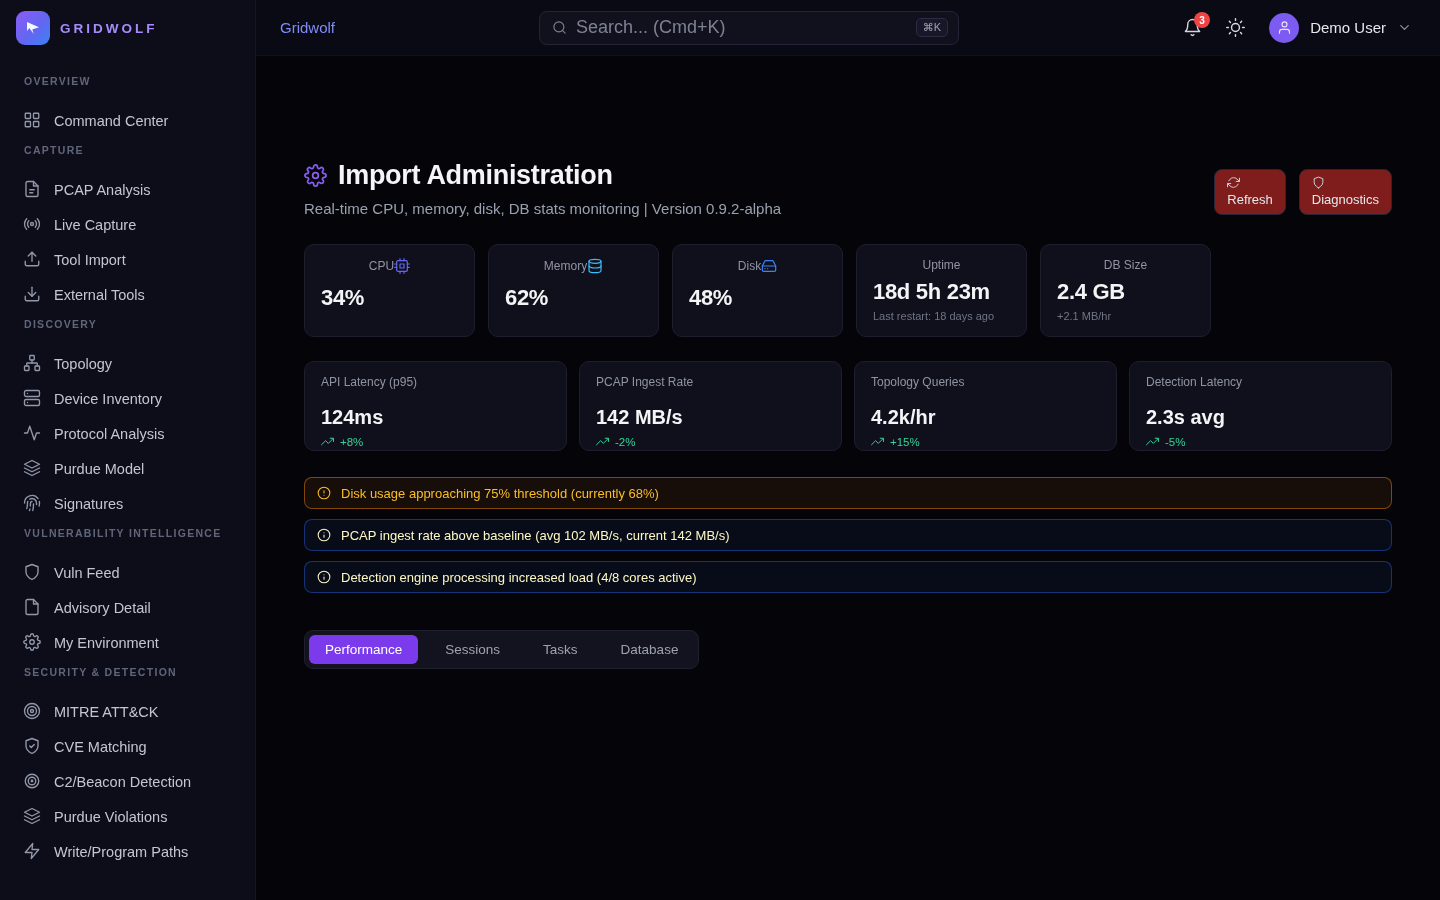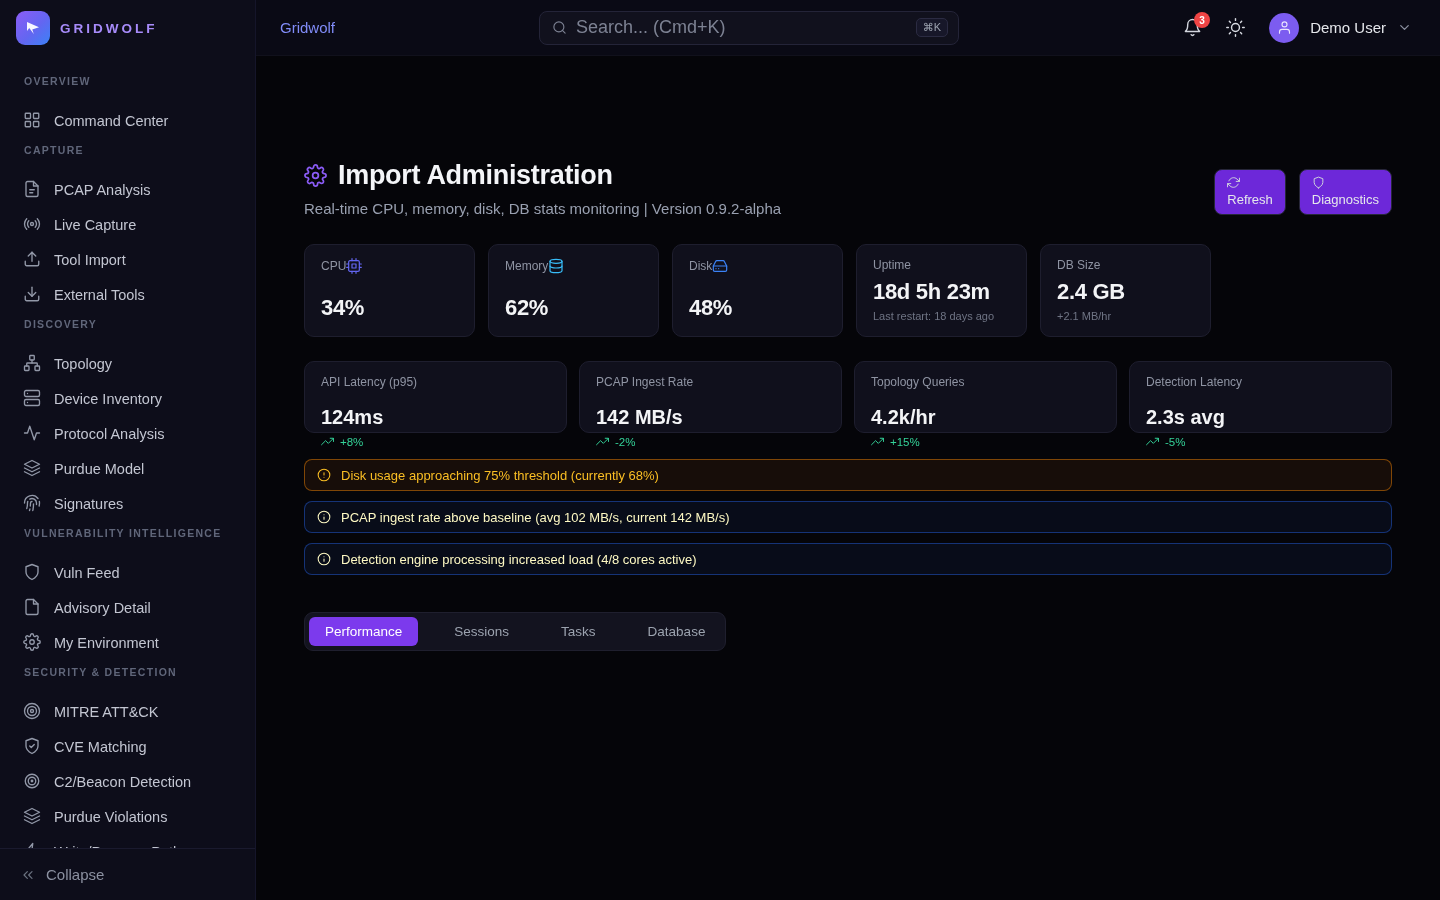--- a/index.html
+++ b/index.html
@@ -43,46 +43,46 @@
   .user-chip .chev{width:15px;height:15px;color:#8b90a0}
 
   
   .content{flex:1;background:#050509;padding:104px 48px 0;overflow:hidden}
   .page-head{display:flex;justify-content:space-between;align-items:flex-start}
   .title-row{display:flex;align-items:center;gap:11px}
   .title-row .icn{width:23px;height:23px;color:#8b5cf6}
   h1{font-size:27px;font-weight:700;color:#f4f5f8;letter-spacing:-.3px}
   .subtitle{margin-top:9px;font-size:15px;color:#99a0b0}
   .page-actions{display:flex;gap:13px;margin-top:9px}
-  .action-btn{display:flex;flex-direction:column;align-items:flex-start;gap:3px;background:#6d28d9;border:1px solid #272739;border-radius:8px;padding:6px 12px 7px;cursor:pointer;color:#e5e7eb}
+  .action-btn{display:flex;flex-direction:column;align-items:flex-start;gap:3px;background:#7f1d1d;border:1px solid #272739;border-radius:8px;padding:6px 12px 7px;cursor:pointer;color:#e5e7eb}
   .action-btn .icn{width:13px;height:13px;color:#cfd3dc}
   .action-btn span{font-size:13px;font-family:"Liberation Sans",sans-serif;color:#e5e7eb}
 
   .stat-row{display:flex;gap:13px;margin-top:27px}
   .stat-card{width:171px;height:93px;background:#10101c;border:1px solid #1e1e2e;border-radius:10px;padding:13px 16px}
-  .stat-head{display:flex;align-items:center;justify-content:flex-start}
+  .stat-head{display:flex;align-items:center;justify-content:center}
   .lbl{font-size:12px;color:#8f94a3}
   .stat-ic .icn{width:16px;height:16px}
-  .stat-val{margin-top:21px;font-size:22px;font-weight:700;color:#f3f4f6;letter-spacing:-.3px}
+  .stat-val{margin-top:11px;font-size:22px;font-weight:700;color:#f3f4f6;letter-spacing:-.3px}
   .stat-card.has-sub .stat-val{margin-top:7px}
   .stat-sub{margin-top:5px;font-size:11px;color:#6f7484}
 
   .metric-row{display:grid;grid-template-columns:repeat(4,1fr);gap:12px;margin-top:24px}
-  .metric-card{height:72px;background:#10101c;border:1px solid #1e1e2e;border-radius:10px;padding:13px 16px}
+  .metric-card{height:90px;background:#10101c;border:1px solid #1e1e2e;border-radius:10px;padding:13px 16px}
   .metric-val{margin-top:17px;font-size:20px;font-weight:700;color:#f3f4f6}
   .trend{margin-top:6px;display:flex;align-items:center;gap:6px;color:#34d399;font-size:11.5px}
   .trend .icn{width:13px;height:13px}
 
   .alerts{margin-top:26px}
   .alert{height:32px;display:flex;align-items:center;gap:10px;padding:0 12px;border-radius:8px;font-size:13px;margin-bottom:10px}
   .alert .icn{width:14px;height:14px}
   .alert.warning{color:#fbbf24;border:1px solid rgba(217,119,6,.55);background:rgba(120,53,15,.16)}
   .alert.info{color:#fef9c3;border:1px solid rgba(37,99,235,.45);background:rgba(30,58,138,.13)}
 
-  .tabs{display:inline-flex;gap:20px;margin-top:27px;background:#13131f;border:1px solid #1f1f2e;border-radius:9px;padding:4px}
+  .tabs{display:inline-flex;gap:11px;margin-top:27px;background:#13131f;border:1px solid #1f1f2e;border-radius:9px;padding:4px}
   .tab{border:none;background:transparent;color:#9ca3af;font-size:13.5px;padding:7px 16px;border-radius:6px;cursor:pointer;font-family:"Liberation Sans",sans-serif}
   .tab.active{background:#7c3aed;color:#fff;font-weight:500}
 </style>
 </head>
 <body>
 
 <aside class="sidebar">
   <div class="side-logo">
     <div class="logo-mark">
       <svg viewBox="0 0 24 24" fill="none">
@@ -237,29 +237,20 @@
         </svg>
         <span>Purdue Violations</span>
       </div>
       <div class="nav-item">
         <svg class="icn" viewBox="0 0 24 24" fill="none" stroke="currentColor" stroke-width="1.8" stroke-linecap="round" stroke-linejoin="round">
           <polygon points="13 2 3 14 12 14 11 22 21 10 12 10 13 2"></polygon>
         </svg>
         <span>Write/Program Paths</span>
       </div>
     </nav>
-  <div class="side-foot">
-    <span style="display: flex;">
-        <svg class="icn" viewBox="0 0 24 24" fill="none" stroke="currentColor" stroke-width="1.8" stroke-linecap="round" stroke-linejoin="round">
-          <polyline points="11 17 6 12 11 7"></polyline>
-          <polyline points="18 17 13 12 18 7"></polyline>
-        </svg>
-      </span>
-    <span>Collapse</span>
-  </div>
 </aside>
 
 <div class="main">
   <header class="topbar">
     <span class="topbar-brand">Gridwolf</span>
     <div class="search-box">
       <span style="display: flex;">
           <svg class="icn" viewBox="0 0 24 24" fill="none" stroke="currentColor" stroke-width="1.8" stroke-linecap="round" stroke-linejoin="round">
             <circle cx="11" cy="11" r="8"></circle>
             <line x1="21" y1="21" x2="16.65" y2="16.65"></line>

